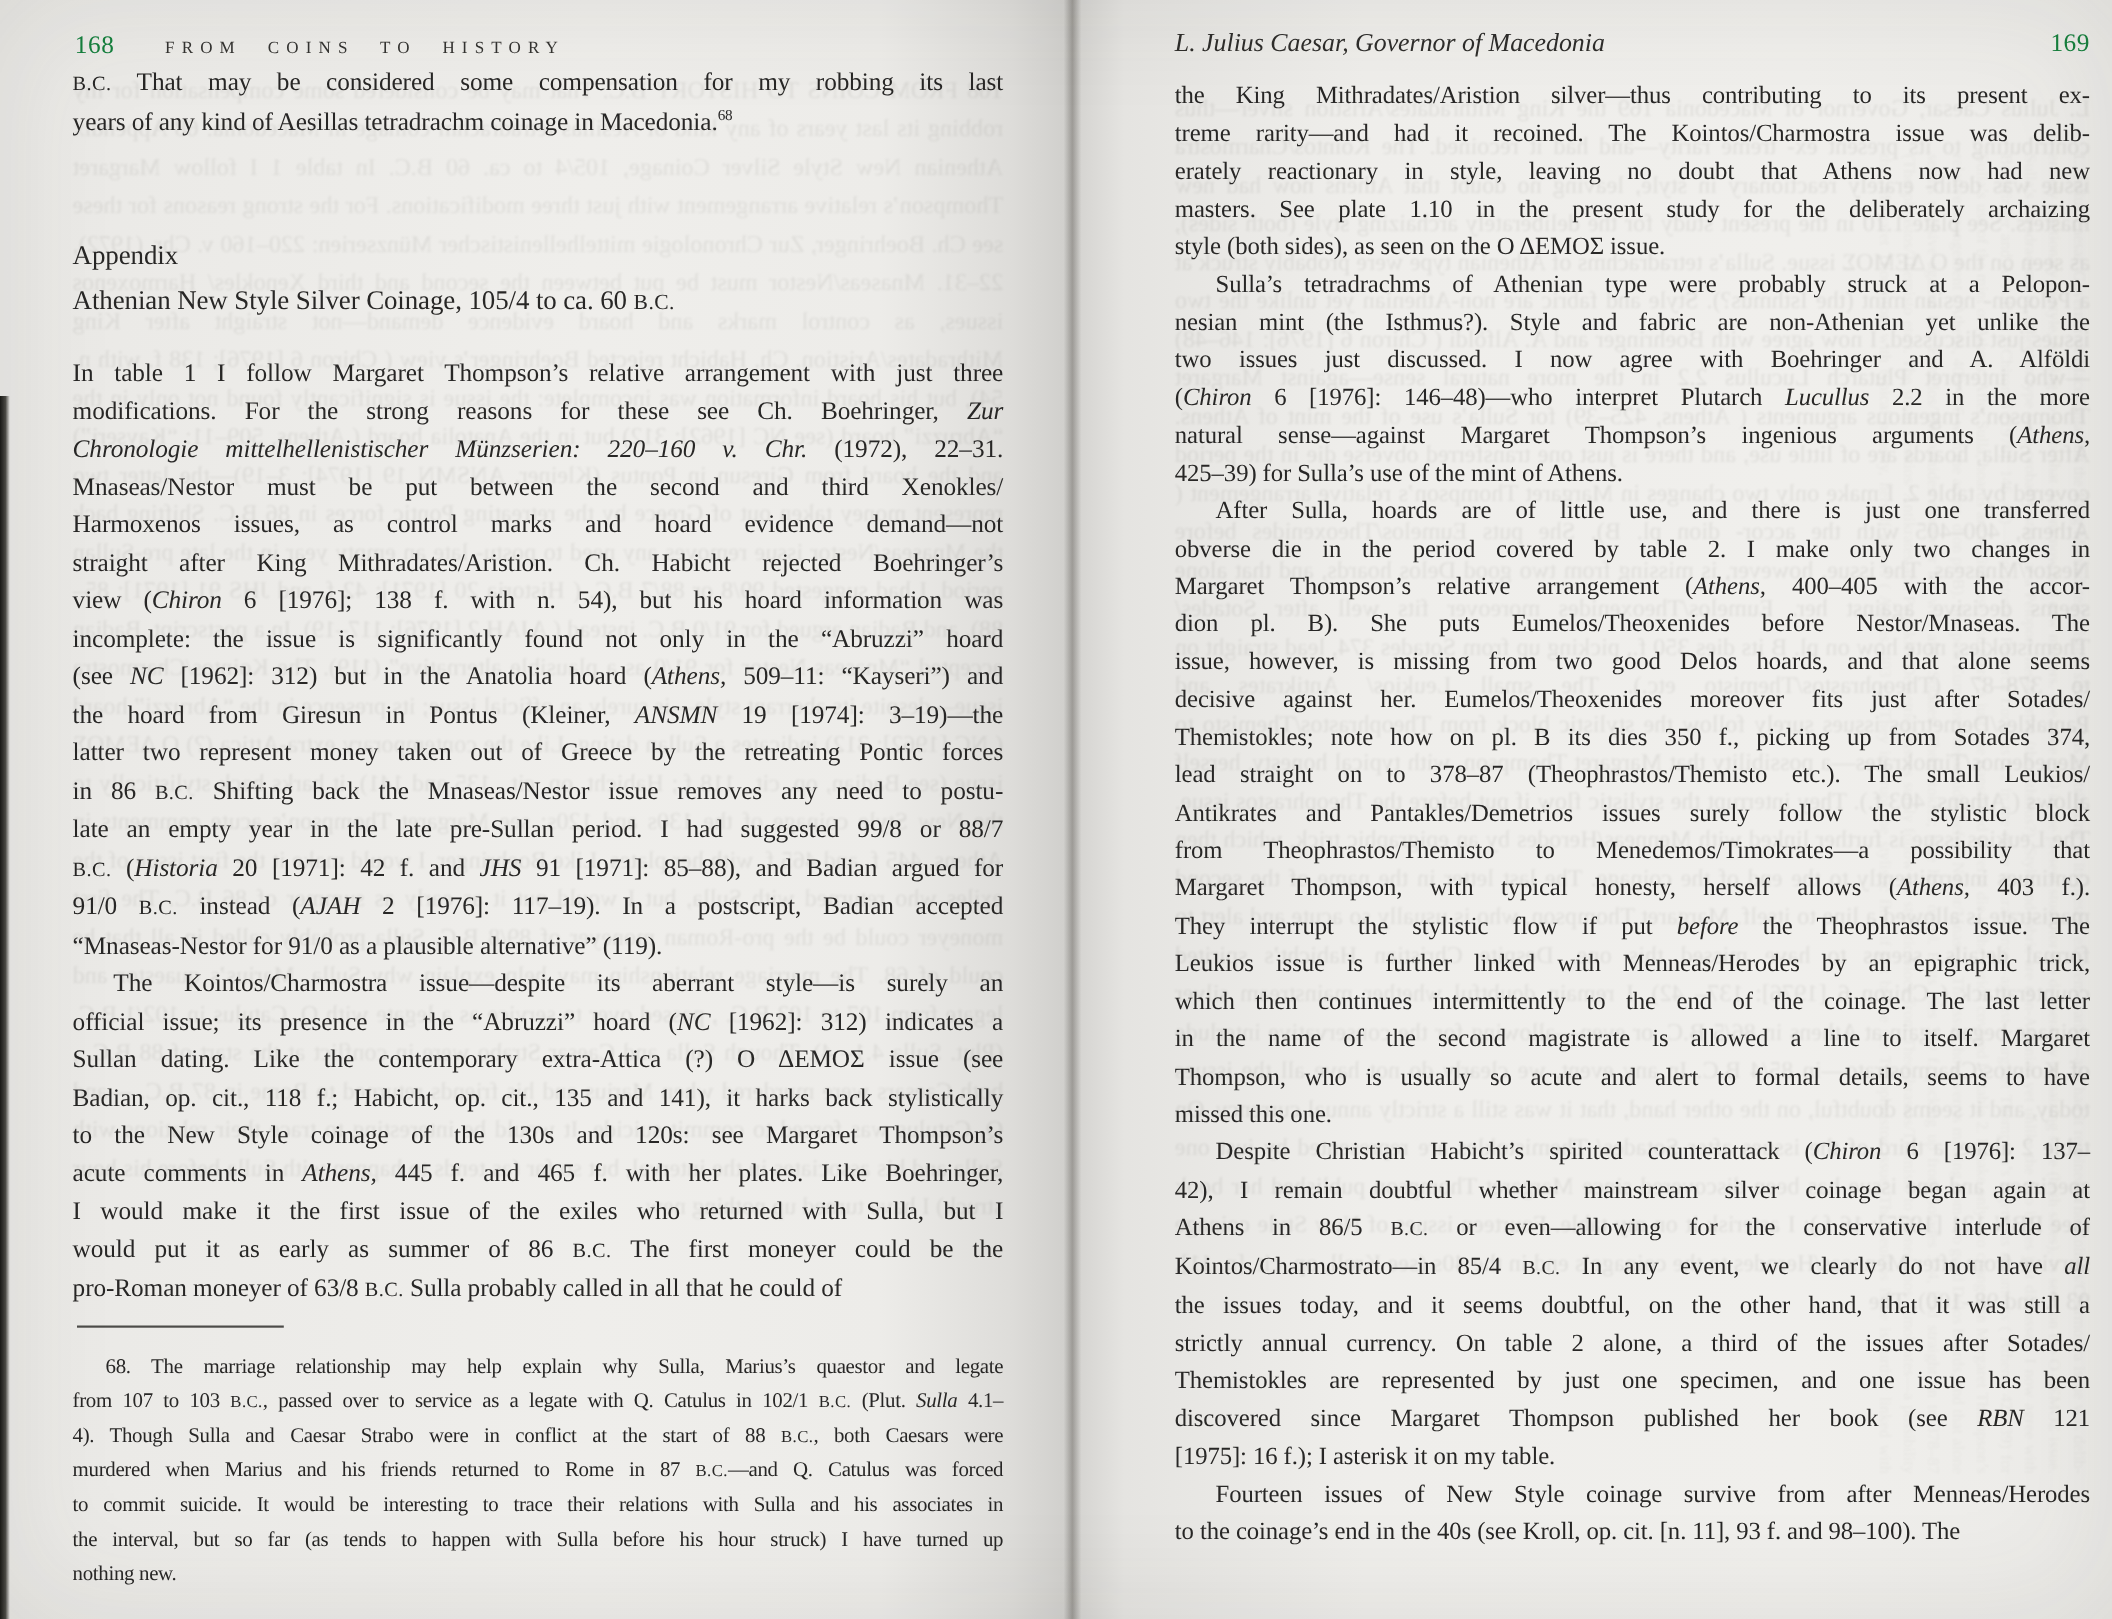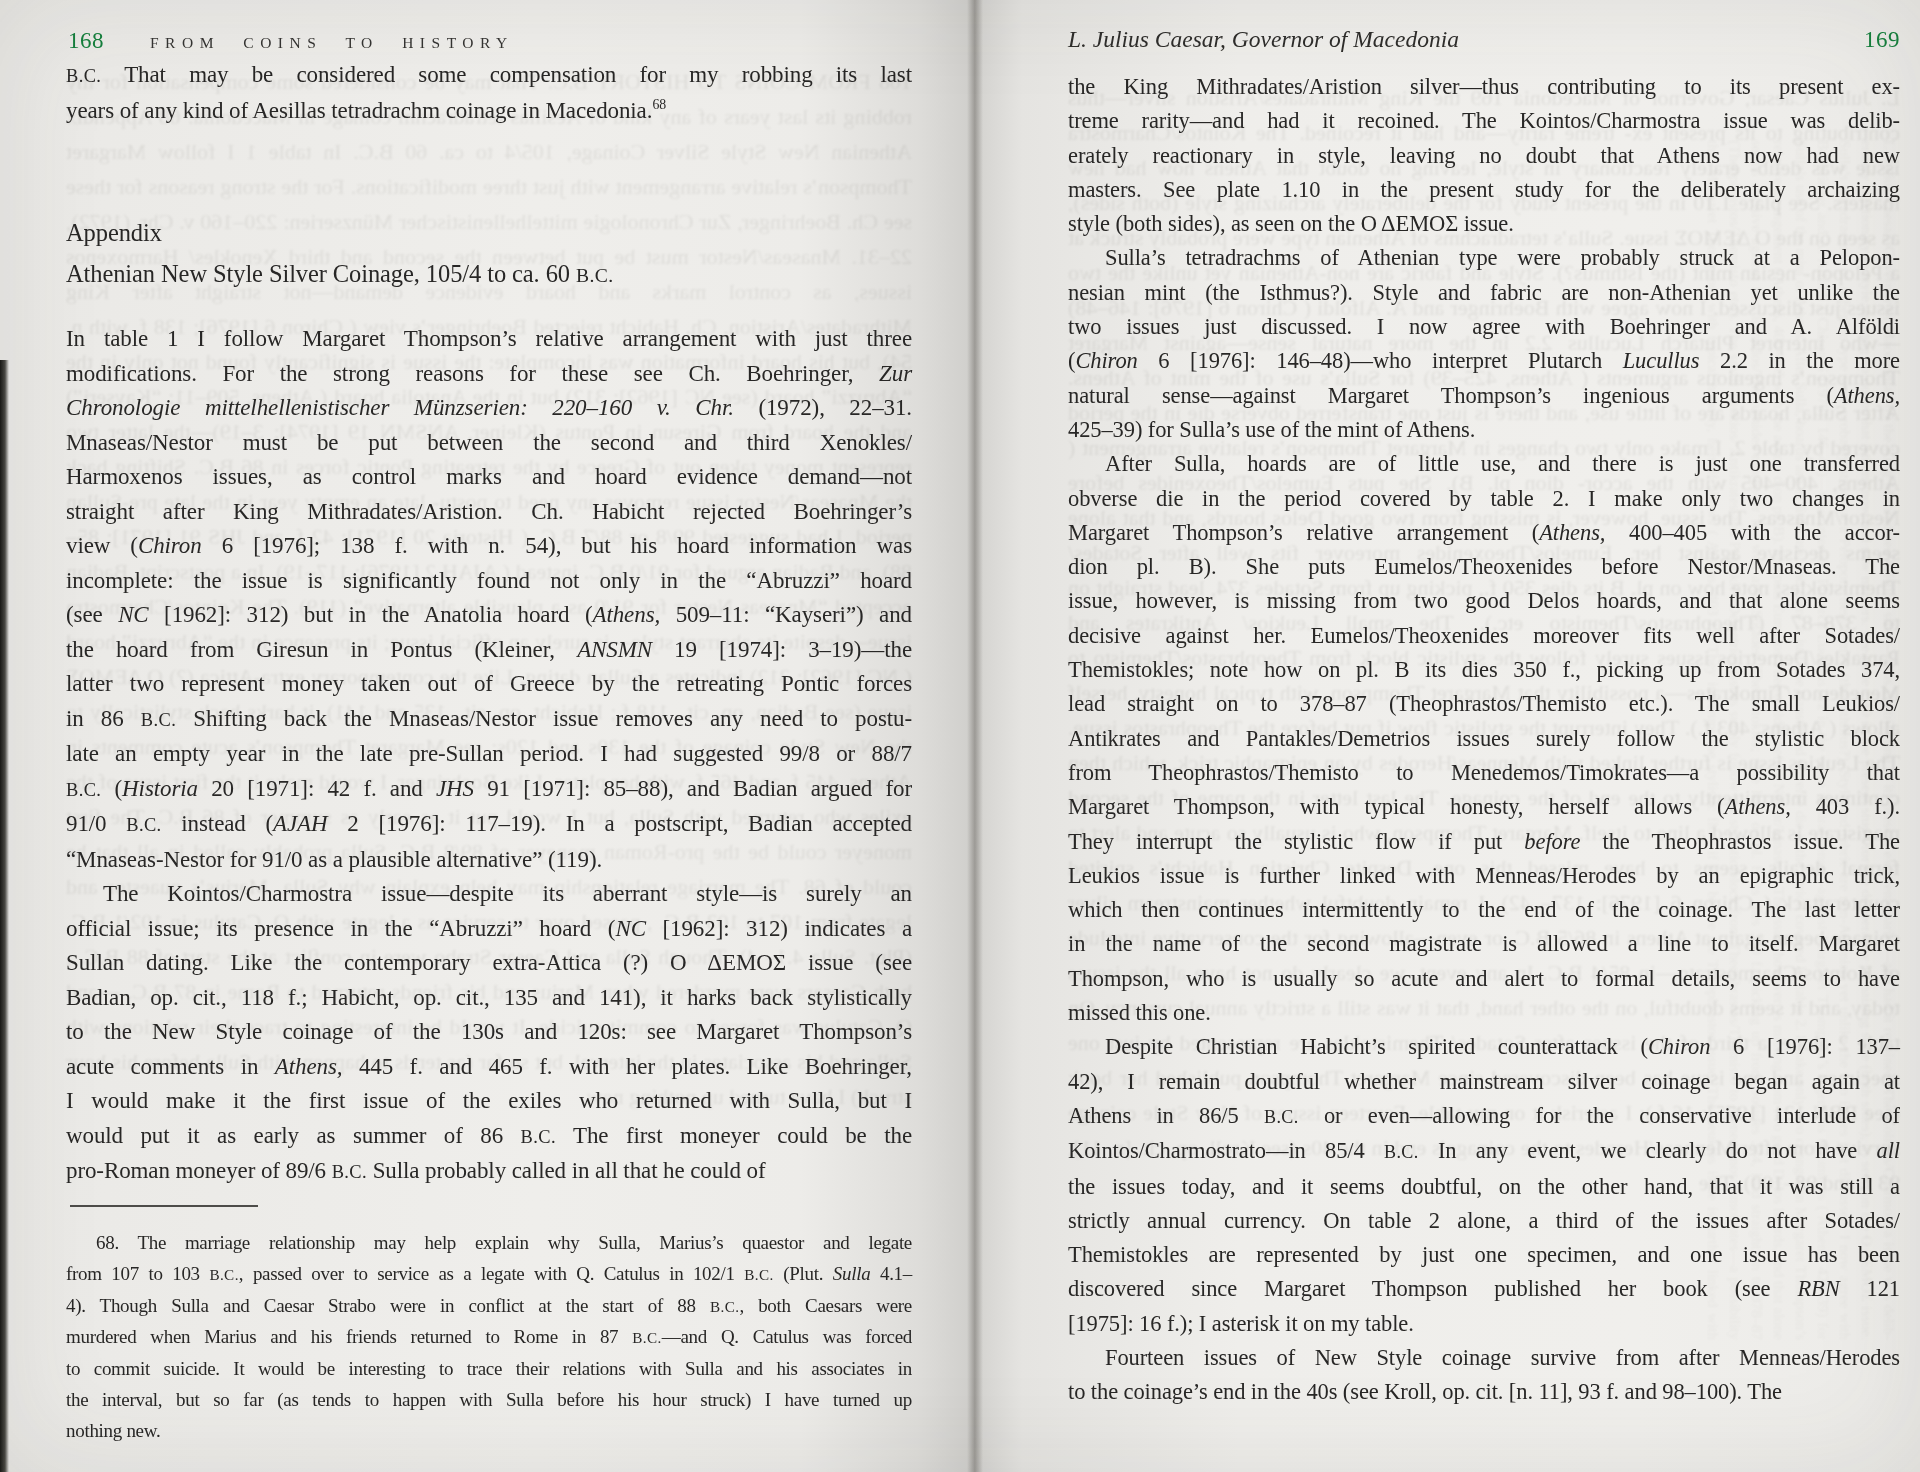--- a/index.html
+++ b/index.html
@@ -130,21 +130,21 @@
     <div class="tline"><span>91/0 </span><span class="run-sc">B.C.</span><span> instead (</span><span class="run-i">AJAH</span><span> 2 [1976]: 117–19). In a postscript, Badian accepted</span></div>
     <div class="tline last"><span>“Mnaseas-Nestor for 91/0 as a plausible alternative” (119).</span></div>
     <div class="tline indent"><span>The Kointos/Charmostra issue—despite its aberrant style—is surely an</span></div>
     <div class="tline"><span>official issue; its presence in the “Abruzzi” hoard (</span><span class="run-i">NC</span><span> [1962]: 312) indicates a</span></div>
     <div class="tline"><span>Sullan dating. Like the contemporary extra-Attica (?) Ο ΔΕΜΟΣ issue (see</span></div>
     <div class="tline"><span>Badian, op. cit., 118 f.; Habicht, op. cit., 135 and 141), it harks back stylistically</span></div>
     <div class="tline"><span>to the New Style coinage of the 130s and 120s: see Margaret Thompson’s</span></div>
     <div class="tline"><span>acute comments in </span><span class="run-i">Athens,</span><span> 445 f. and 465 f. with her plates. Like Boehringer,</span></div>
     <div class="tline"><span>I would make it the first issue of the exiles who returned with Sulla, but I</span></div>
     <div class="tline"><span>would put it as early as summer of 86 </span><span class="run-sc">B.C.</span><span> The first moneyer could be the</span></div>
-    <div class="tline last"><span>pro-Roman moneyer of 89/6 </span><span class="run-sc">B.C.</span><span> Sulla probably called in all that he could of</span></div>
+    <div class="tline last"><span>pro-Roman moneyer of 63/8 </span><span class="run-sc">B.C.</span><span> Sulla probably called in all that he could of</span></div>
   </div>
 
 <div class="fn-rule"></div>
 
 <div class="tblock footnote-block">
     <div class="tline indent"><span>68. The marriage relationship may help explain why Sulla, Marius’s quaestor and legate</span></div>
     <div class="tline"><span>from 107 to 103 </span><span class="run-sc">B.C.</span><span>, passed over to service as a legate with Q. Catulus in 102/1 </span><span class="run-sc">B.C.</span><span> (Plut. </span><span class="run-i">Sulla</span><span> 4.1–</span></div>
     <div class="tline"><span>4). Though Sulla and Caesar Strabo were in conflict at the start of 88 </span><span class="run-sc">B.C.</span><span>, both Caesars were</span></div>
     <div class="tline"><span>murdered when Marius and his friends returned to Rome in 87 </span><span class="run-sc">B.C.</span><span>—and Q. Catulus was forced</span></div>
     <div class="tline"><span>to commit suicide. It would be interesting to trace their relations with Sulla and his associates in</span></div>
@@ -167,21 +167,21 @@
     <div class="tline"><span>nesian mint (the Isthmus?). Style and fabric are non-Athenian yet unlike the</span></div>
     <div class="tline"><span>two issues just discussed. I now agree with Boehringer and A. Alföldi</span></div>
     <div class="tline"><span>(</span><span class="run-i">Chiron</span><span> 6 [1976]: 146–48)—who interpret Plutarch </span><span class="run-i">Lucullus</span><span> 2.2 in the more</span></div>
     <div class="tline"><span>natural sense—against Margaret Thompson’s ingenious arguments (</span><span class="run-i">Athens,</span></div>
     <div class="tline last"><span>425–39) for Sulla’s use of the mint of Athens.</span></div>
     <div class="tline indent"><span>After Sulla, hoards are of little use, and there is just one transferred</span></div>
     <div class="tline"><span>obverse die in the period covered by table 2. I make only two changes in</span></div>
     <div class="tline"><span>Margaret Thompson’s relative arrangement (</span><span class="run-i">Athens,</span><span> 400–405 with the accor-</span></div>
     <div class="tline"><span>dion pl. B). She puts Eumelos/Theoxenides before Nestor/Mnaseas. The</span></div>
     <div class="tline"><span>issue, however, is missing from two good Delos hoards, and that alone seems</span></div>
-    <div class="tline"><span>decisive against her. Eumelos/Theoxenides moreover fits well after Sotades/</span></div>
+    <div class="tline"><span>decisive against her. Eumelos/Theoxenides moreover fits just after Sotades/</span></div>
     <div class="tline"><span>Themistokles; note how on pl. B its dies 350 f., picking up from Sotades 374,</span></div>
     <div class="tline"><span>lead straight on to 378–87 (Theophrastos/Themisto etc.). The small Leukios/</span></div>
     <div class="tline"><span>Antikrates and Pantakles/Demetrios issues surely follow the stylistic block</span></div>
     <div class="tline"><span>from Theophrastos/Themisto to Menedemos/Timokrates—a possibility that</span></div>
     <div class="tline"><span>Margaret Thompson, with typical honesty, herself allows (</span><span class="run-i">Athens,</span><span> 403 f.).</span></div>
     <div class="tline"><span>They interrupt the stylistic flow if put </span><span class="run-i">before</span><span> the Theophrastos issue. The</span></div>
     <div class="tline"><span>Leukios issue is further linked with Menneas/Herodes by an epigraphic trick,</span></div>
     <div class="tline"><span>which then continues intermittently to the end of the coinage. The last letter</span></div>
     <div class="tline"><span>in the name of the second magistrate is allowed a line to itself. Margaret</span></div>
     <div class="tline"><span>Thompson, who is usually so acute and alert to formal details, seems to have</span></div>

